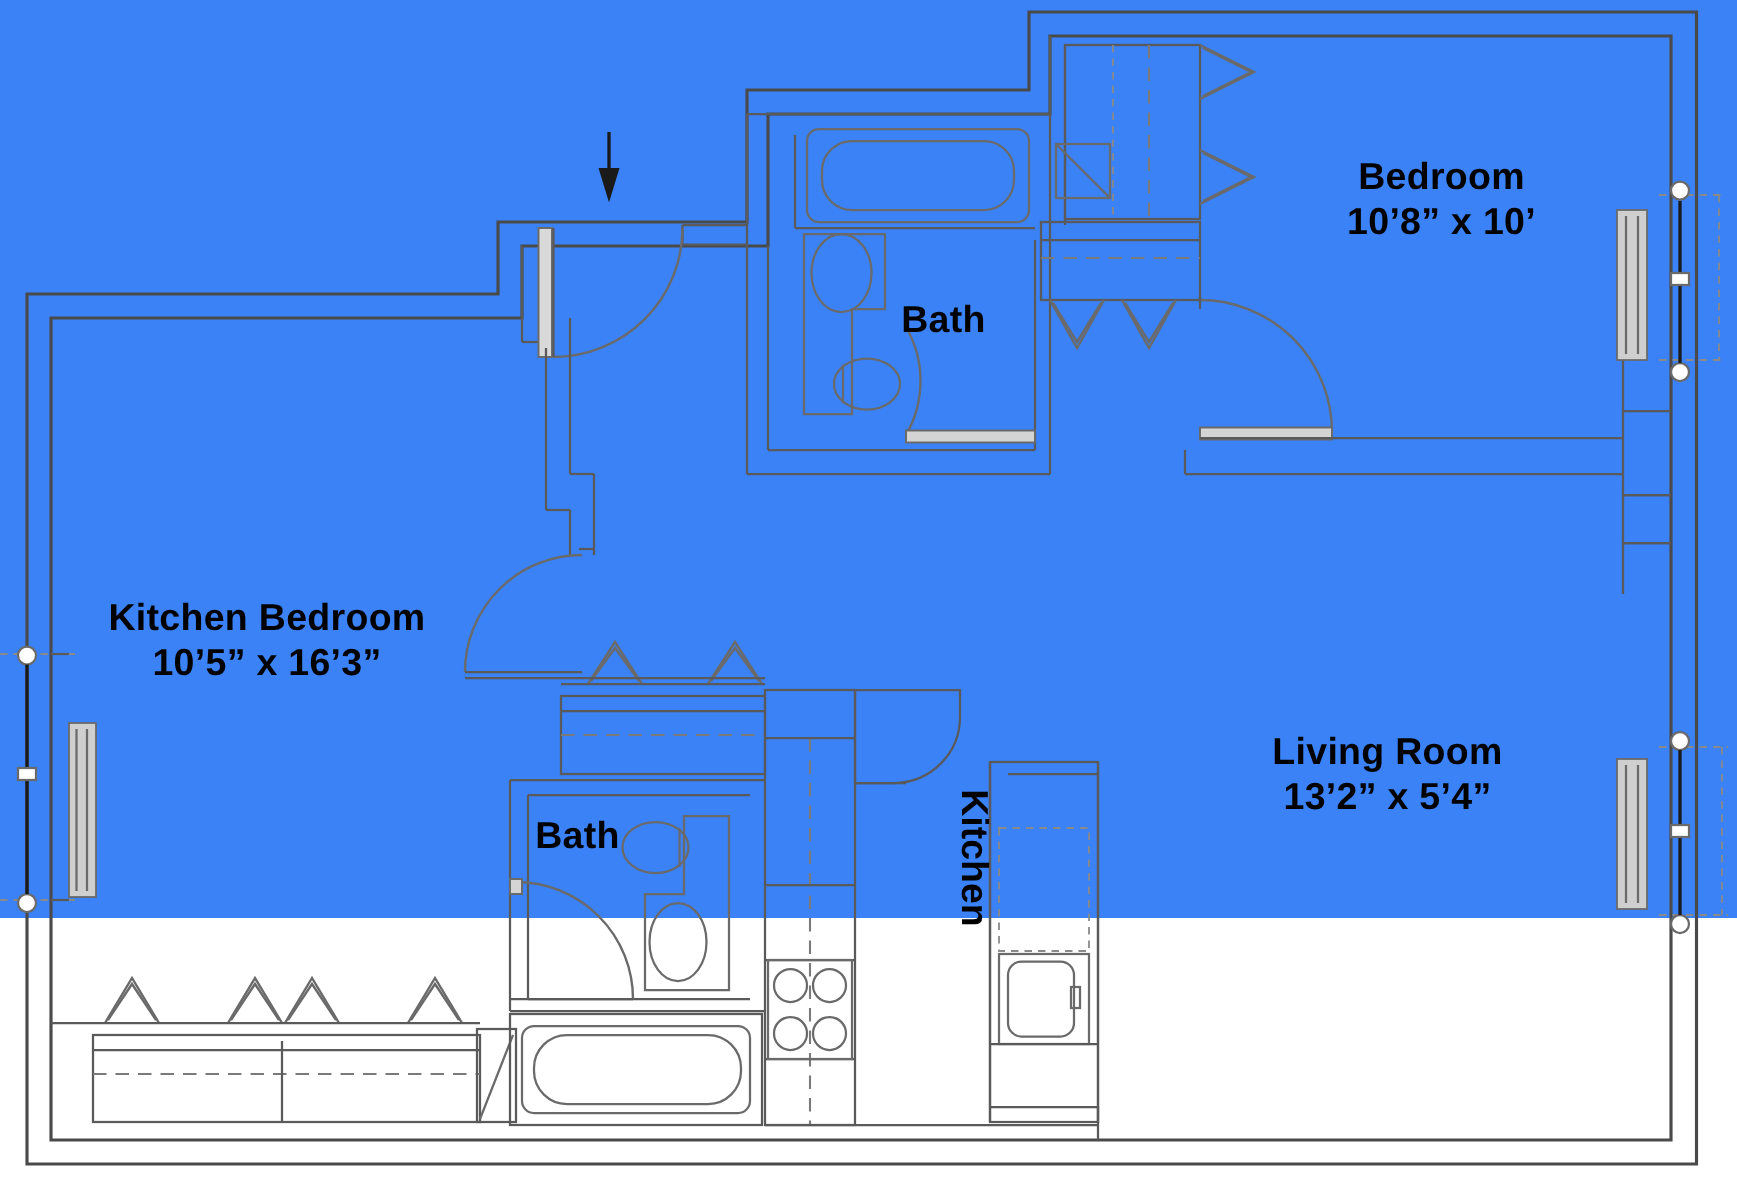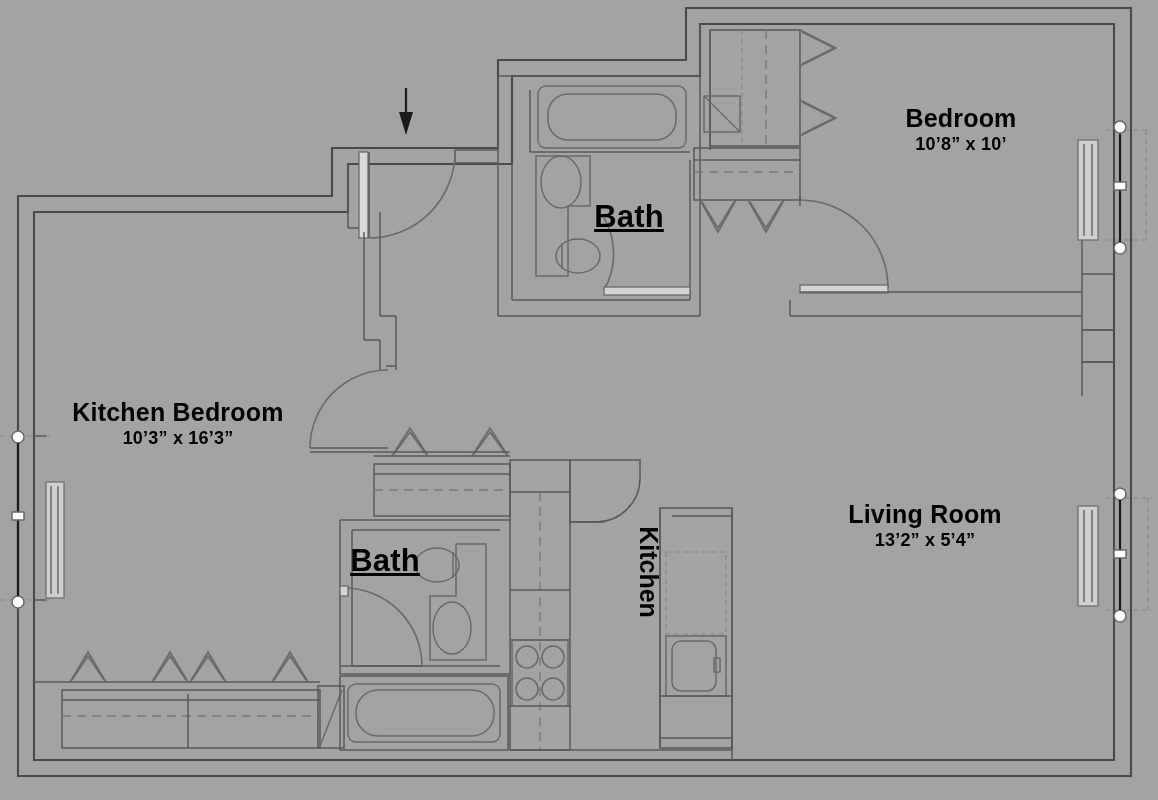--- a/index.html
+++ b/index.html
@@ -9,22 +9,22 @@
   }
   body {
     width: 1158px;
     height: 800px;
     overflow: hidden;
     font-family: "Liberation Sans", sans-serif;
   }
   #floorplan-root {
     position: relative;
     width: 1158px;
-    height: 800px;
-    background: #a3a3a3;
+    height: 612px;
+    background: #3b82f6;
   }
   svg#plan {
     position: absolute;
     top: 0; left: 0;
     width: 1158px;
     height: 800px;
     display: block;
   }
   
   .wall-outer { fill: none; stroke: #4a4a4a; stroke-width: 2.1; }
@@ -47,26 +47,26 @@
     position: absolute;
     font-family: "Liberation Sans", sans-serif;
     font-weight: bold;
     color: #000000;
     text-align: center;
     white-space: nowrap;
     line-height: 1.18;
     letter-spacing: 0.2px;
   }
   .lbl .rname { display: block; font-size: 25px; }
-  .lbl .rdim  { display: block; font-size: 18px; }
-  .lbl-small .rname { font-size: 31px; text-decoration: underline; }
+  .lbl .rdim  { display: block; font-size: 25px; }
+  .lbl-small .rname { font-size: 25px; }
 
   #label-bedroom      { left: 856px;  top: 104px; width: 210px; }
   #label-master       { left: 42px;   top: 398px; width: 272px; }
-  #label-living       { left: 800px;  top: 500px; width: 250px; text-align: center; }
+  #label-living       { left: 800px;  top: 487px; width: 250px; text-align: center; }
   #label-bath-upper   { left: 574px;  top: 199px; width: 110px; }
   #label-bath-lower   { left: 330px;  top: 543px; width: 110px; }
 
   #label-kitchen {
     position: absolute;
     left: 567px;
     top: 556px;
     width: 160px;
     height: 32px;
     transform: rotate(90deg);
@@ -375,21 +375,21 @@
 
   </svg>
 
   <div class="lbl" id="label-bedroom">
     <span class="rname">Bedroom</span>
     <span class="rdim">10’8” x 10’</span>
   </div>
 
   <div class="lbl" id="label-master">
     <span class="rname">Kitchen Bedroom</span>
-    <span class="rdim">10’3” x 16’3”</span>
+    <span class="rdim">10’5” x 16’3”</span>
   </div>
 
   <div class="lbl" id="label-living">
     <span class="rname">Living Room</span>
     <span class="rdim">13’2” x 5’4”</span>
   </div>
 
   <div class="lbl lbl-small" id="label-bath-upper">
     <span class="rname">Bath</span>
   </div>

